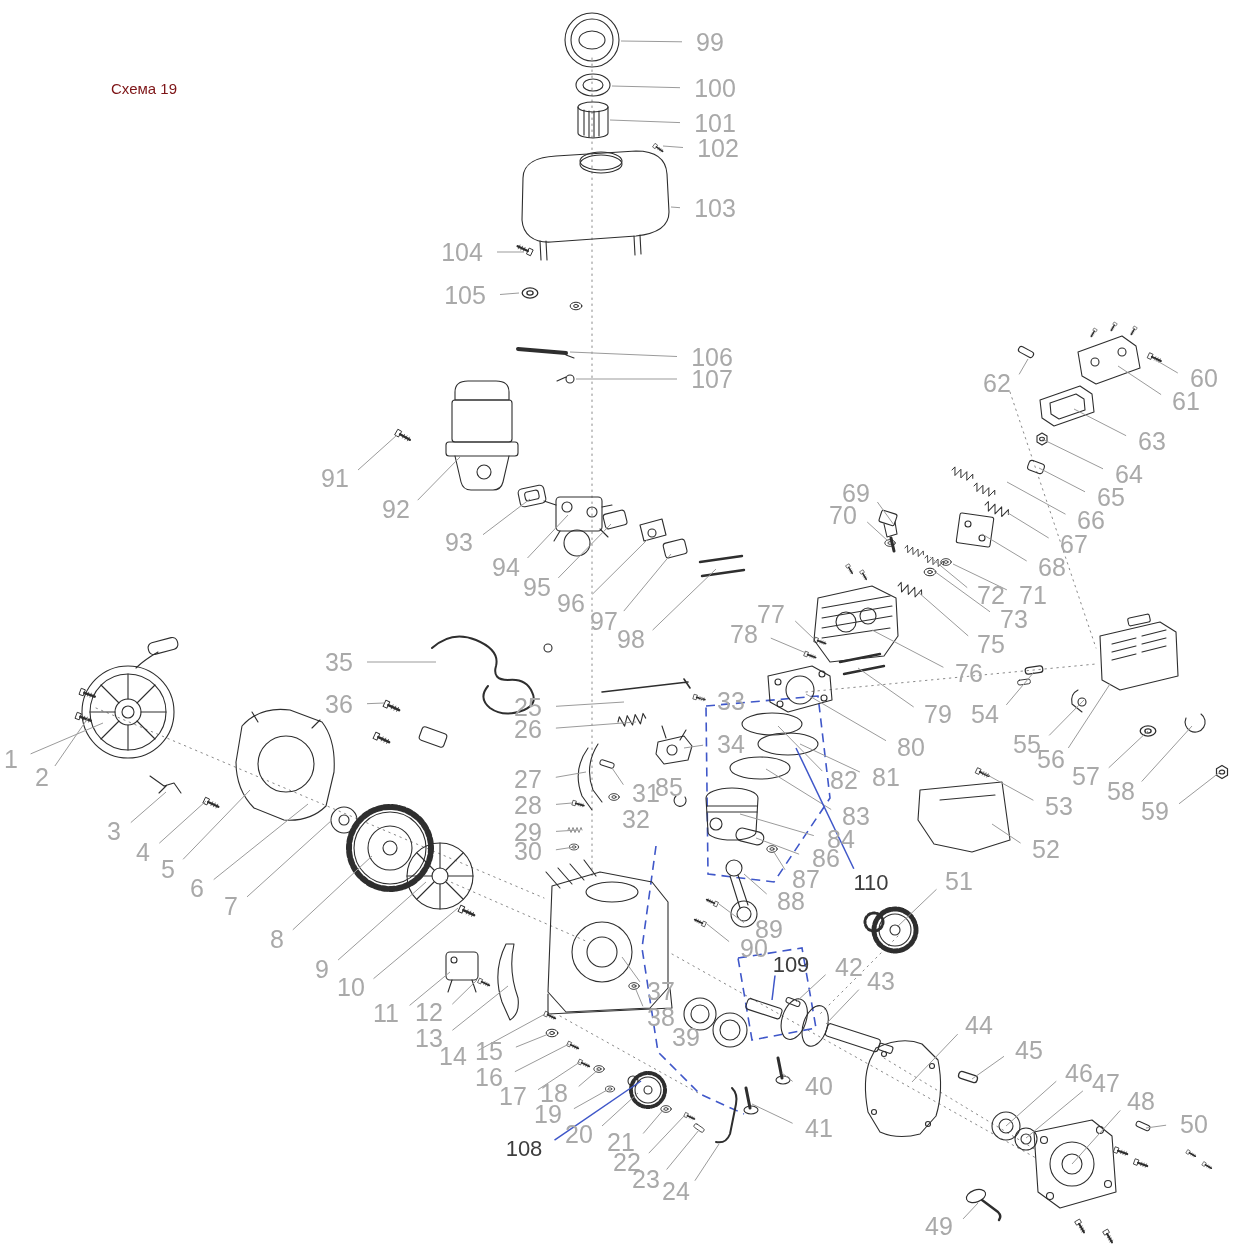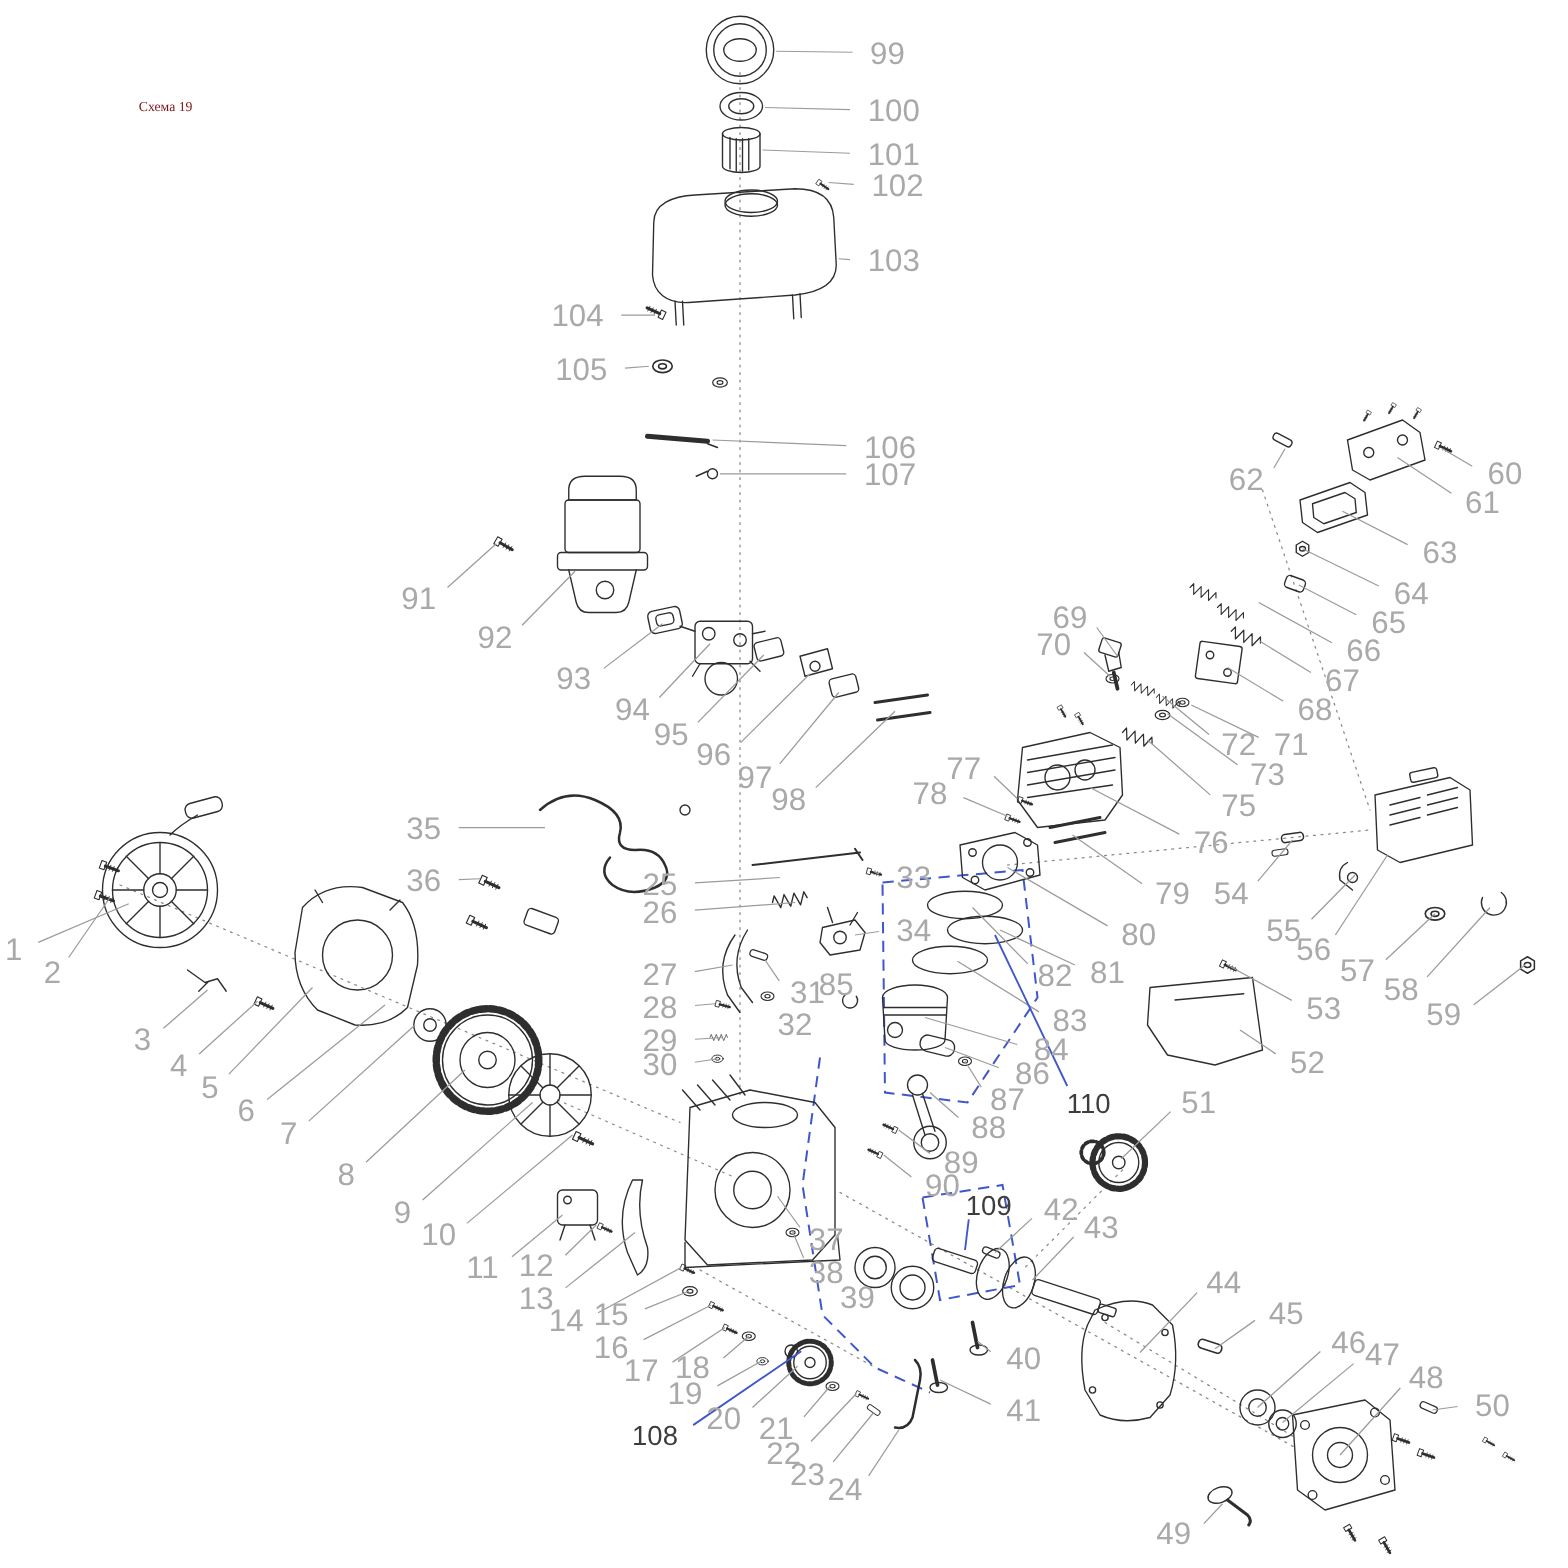--- a/index.html
+++ b/index.html
@@ -1,18 +1,18 @@
 <!DOCTYPE html>
 <html style="--label: #a9a9a9; --label-dark: #3d3d3d; --leader: #9b9b9b; --assembly-blue: #3f57c9; --title: #7d1416; --line: #2e2e2e;"><head>
 <meta charset="utf-8">
 <style>
   html,body{margin:0;padding:0;background:#ffffff;}
   body{width:1254px;height:1254px;overflow:hidden;}
   #stage{position:relative;width:1254px;height:1254px;font-family:"Liberation Sans",sans-serif;background:#fff;}
-  #schema-title{position:absolute;left:111px;top:80px;font-size:11px;color:var(--title,#7d1416);font-family:Liberation Serif, serif;}
+  #schema-title{position:absolute;left:111px;top:80px;font-size:15px;color:var(--title,#7d1416);font-family:Liberation Sans, sans-serif;}
   #diagram-svg{position:absolute;left:0;top:0;}
   .part{stroke:var(--line,#2e2e2e);fill:none;stroke-width:1.1;stroke-linecap:round;stroke-linejoin:round;}
   .dotline{stroke:#8a8a8a;stroke-width:1;stroke-dasharray:1.5 4.5;fill:none;}
   .assembly-dash{stroke:var(--assembly-blue,#3f57c9);stroke-width:1.6;stroke-dasharray:9 6;fill:none;}
   .lbl{font-size:25px;fill:var(--label,#a9a9a9);font-family:"Liberation Sans",sans-serif;}
   .lbl.dark{fill:var(--label-dark,#3d3d3d);font-size:22px;}
   .leader{stroke:var(--leader,#9b9b9b);stroke-width:1;fill:none;}
   .leader.blue{stroke:var(--assembly-blue,#3f57c9);stroke-width:1.5;}
 </style>
 </head>

